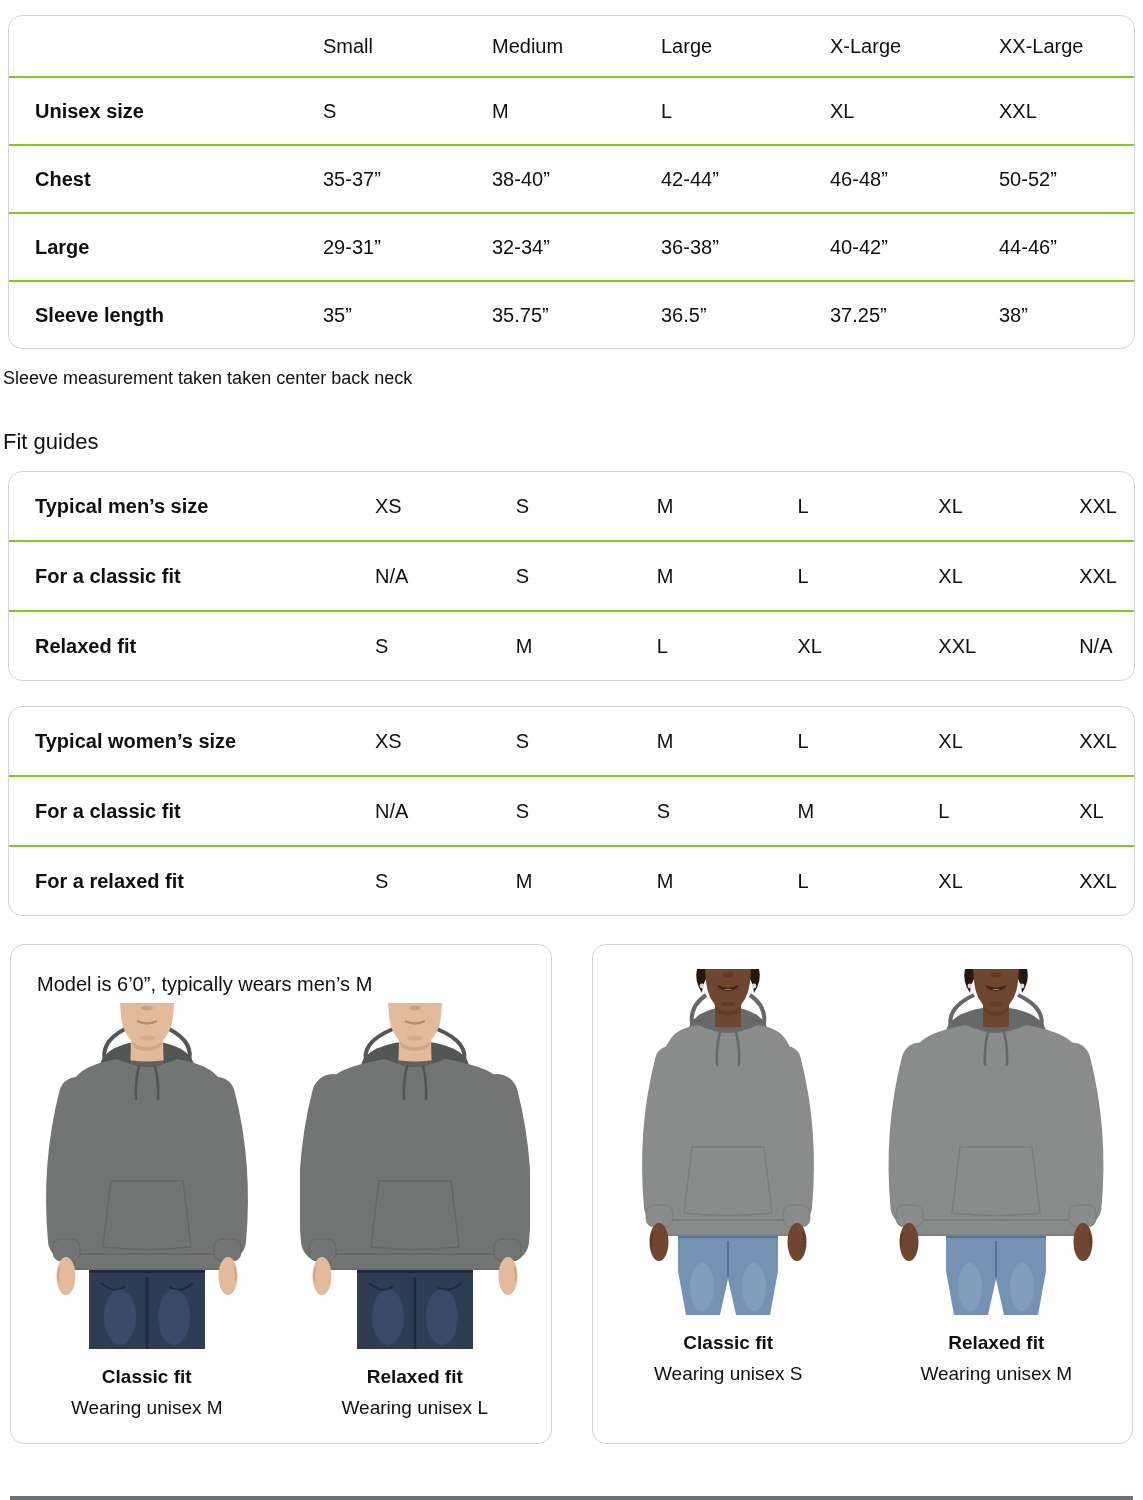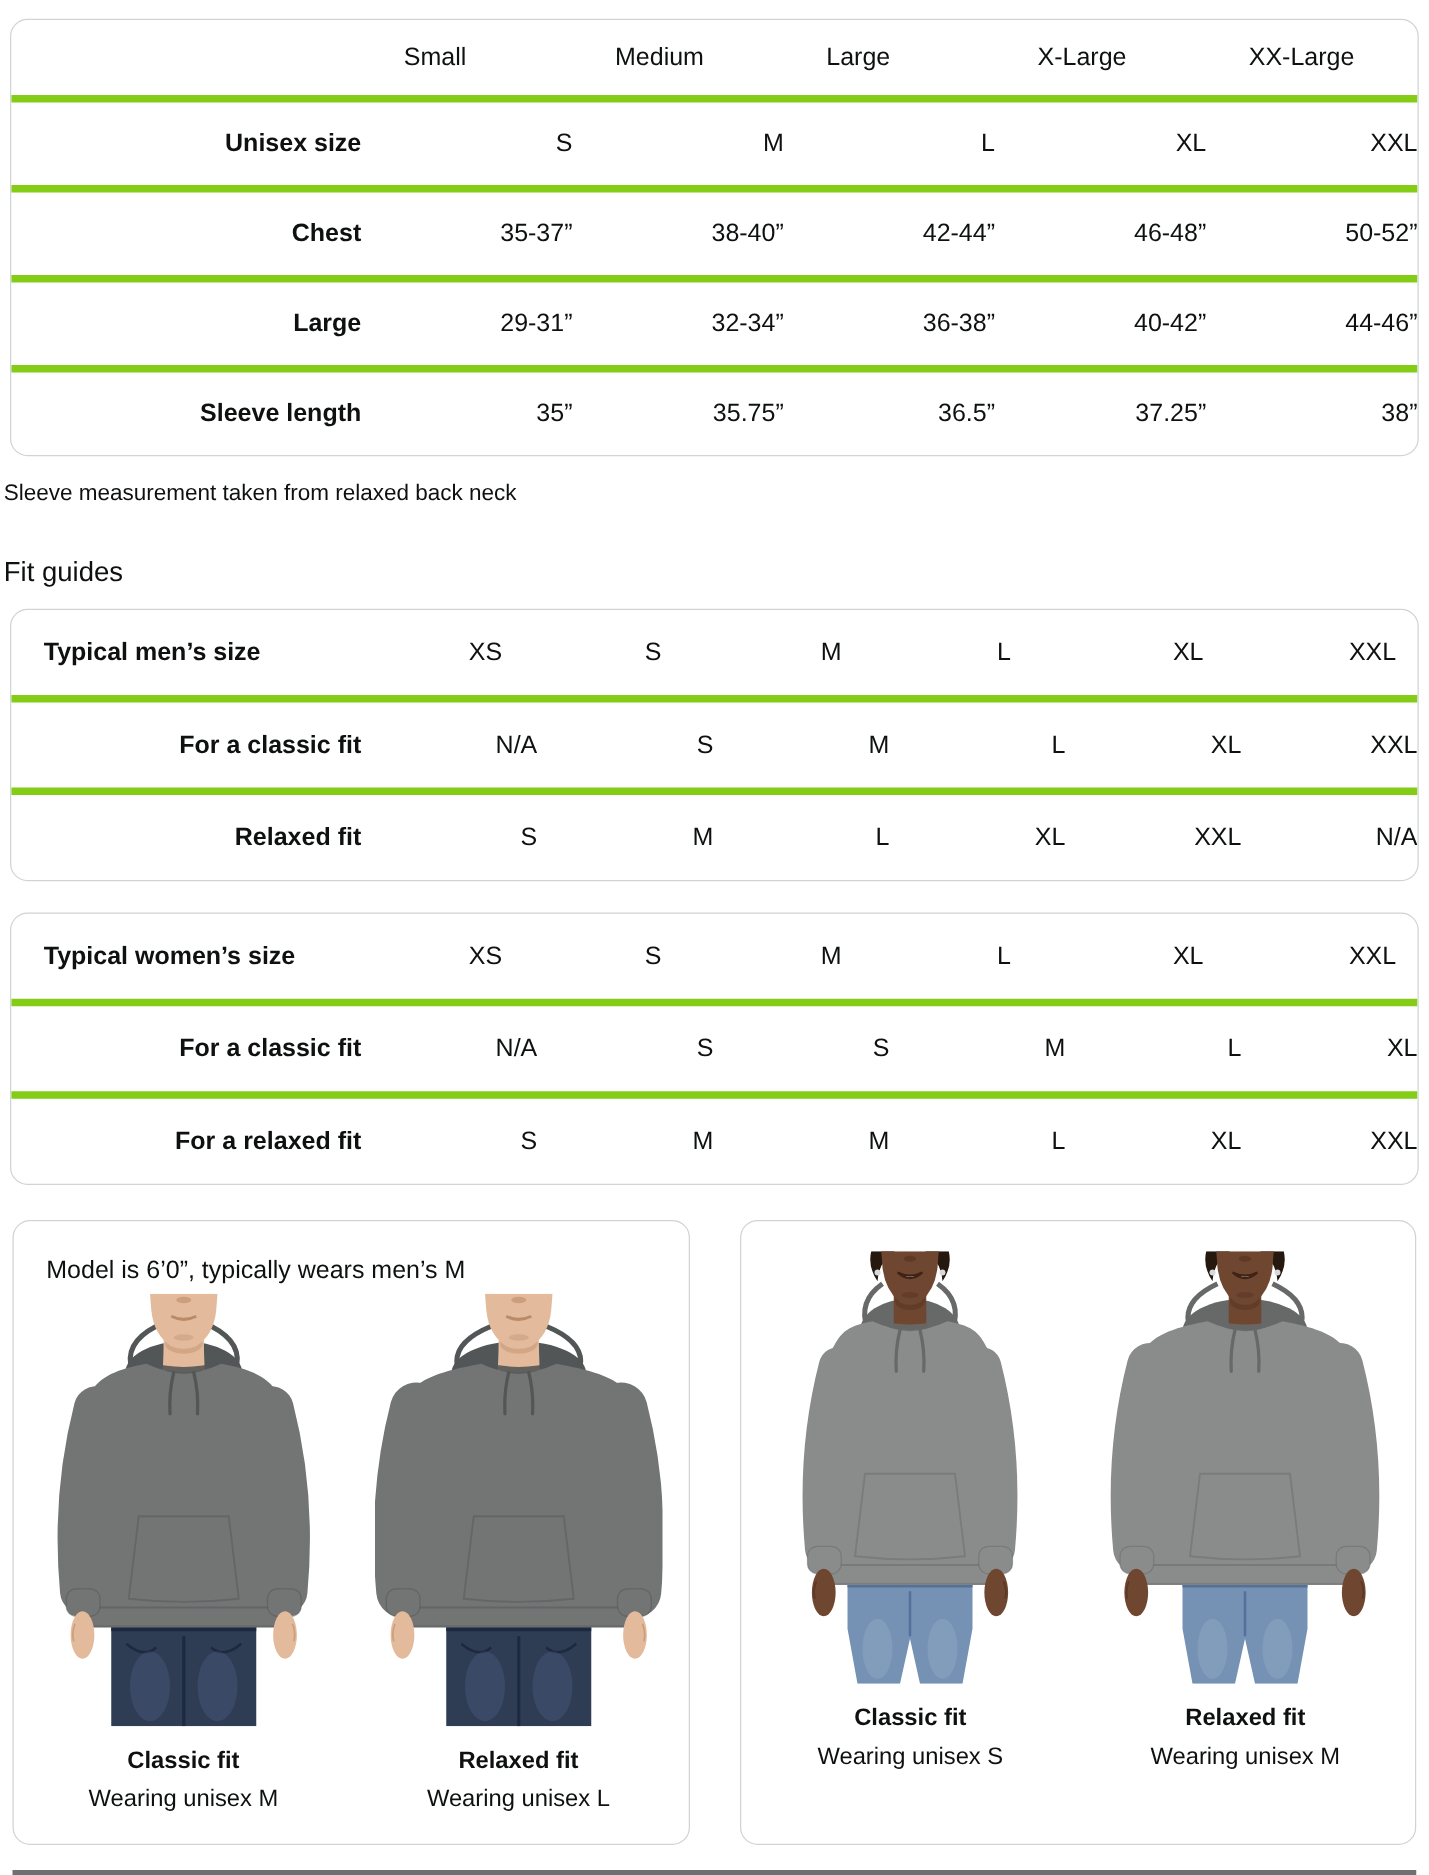--- a/index.html
+++ b/index.html
@@ -15,21 +15,21 @@
   .subtitle{font-size:22px;font-weight:400;margin:40px 0 0 3px;line-height:26px;}
   .note{font-size:18px;margin:18px 0 0 3px;line-height:22px;}
 
   .tbl{
     margin:15px 8px 0;
     border:1px solid #d0d4d4;
     border-radius:14px;
     overflow:hidden;
     background:#fff;
   }
-  .tbl > .trow + .trow{border-top:6px solid #84cc16;text-align:right;}
+  .tbl > .trow + .trow{border-top:2px solid #84cc16;}
   .trow{display:grid;align-items:center;}
   .sc .trow{grid-template-columns:280px repeat(5,1fr);min-height:66px;}
   .sc .trow.head{min-height:60px;}
   .fit .trow{grid-template-columns:280px repeat(6,1fr);min-height:68px;gap:44px;}
   .tcell{font-size:20px;line-height:24px;}
   .tcell.val{padding-left:34px;}
   .fit .tcell.val{padding-left:42px;}
   .tcell.label{font-weight:700;padding-left:26px;}
   .head .tcell{font-weight:400;}
   #mens-tbl{margin-top:16px;}
@@ -96,21 +96,21 @@
       <div class="trow">
         <div class="tcell label">Sleeve length</div>
         <div class="tcell val">35”</div>
         <div class="tcell val">35.75”</div>
         <div class="tcell val">36.5”</div>
         <div class="tcell val">37.25”</div>
         <div class="tcell val">38”</div>
       </div>
     </section>
 
-  <p class="note">Sleeve measurement taken from relaxed back neck</p>
+  <p class="note">Sleeve measurement taken taken center back neck</p>
 
   <h2 class="subtitle">Fit guides</h2>
 
   <section class="tbl fit" id="mens-tbl">
       <div class="trow">
         <div class="tcell label">Typical men’s size</div>
         <div class="tcell val">XS</div>
         <div class="tcell val">S</div>
         <div class="tcell val">M</div>
         <div class="tcell val">L</div>

